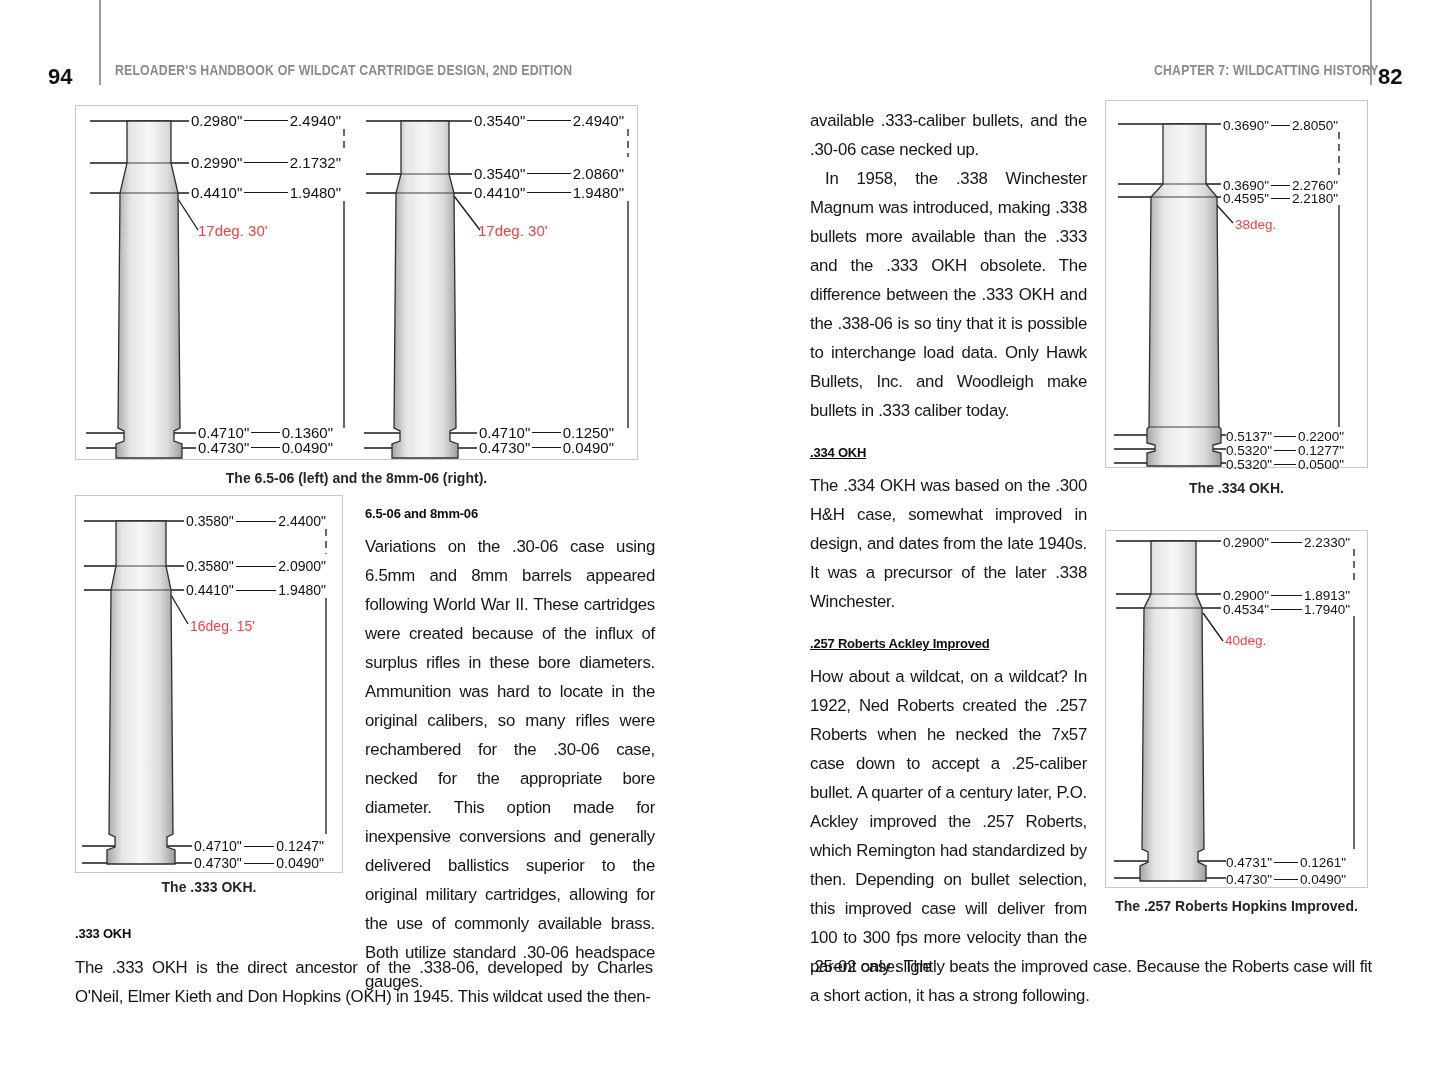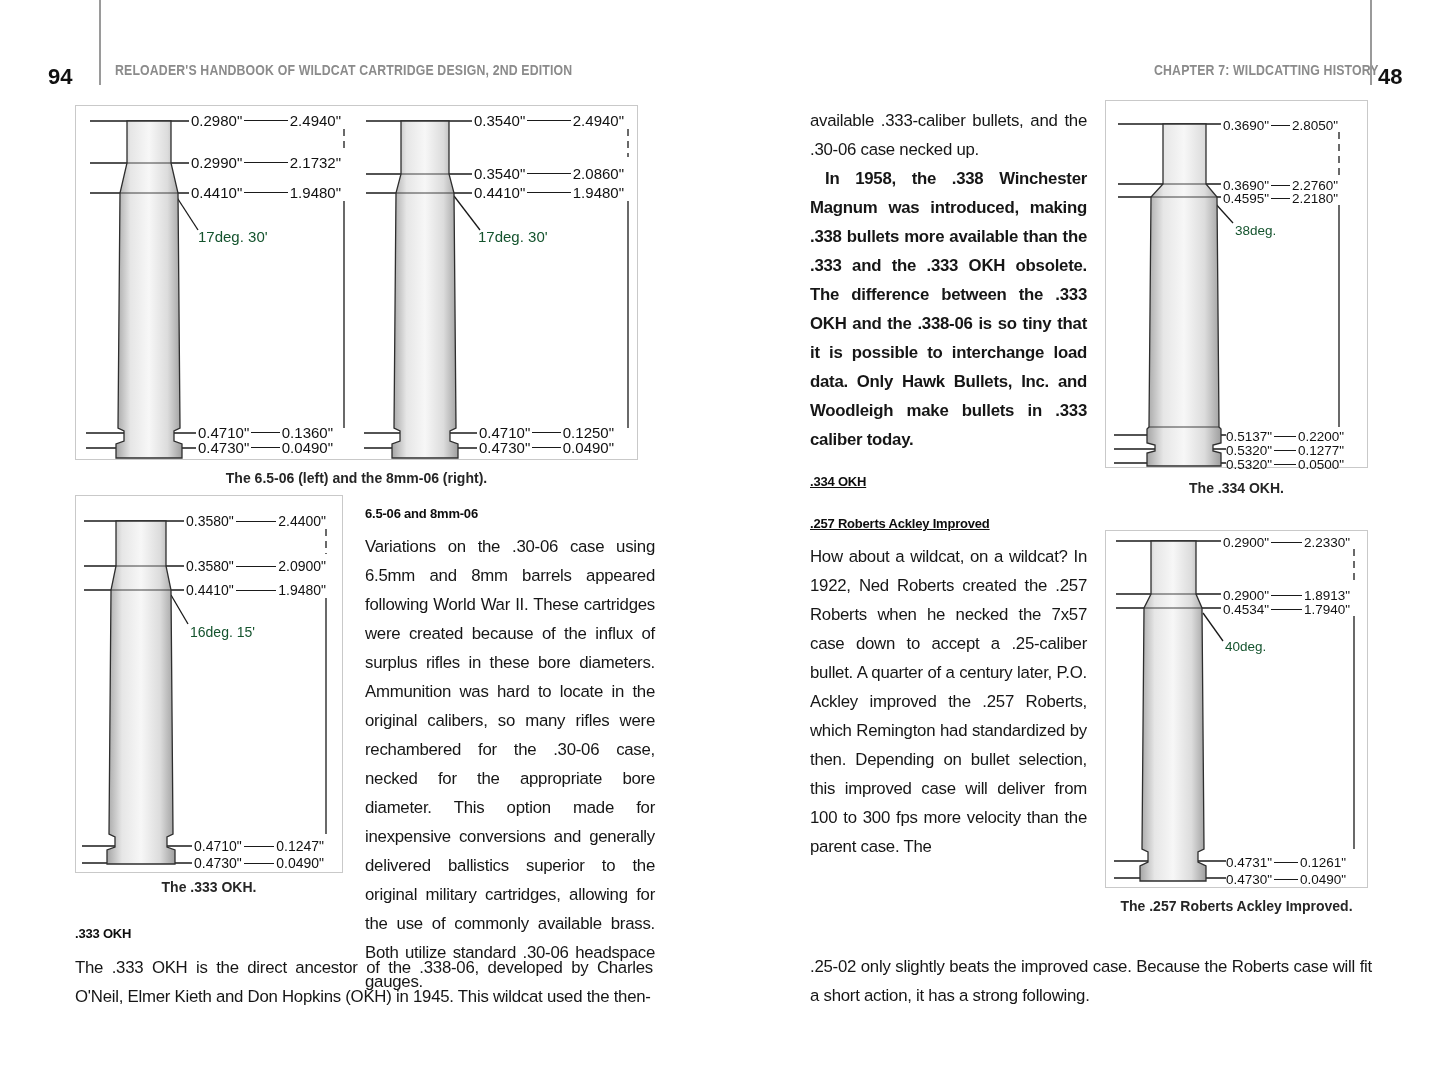--- a/index.html
+++ b/index.html
@@ -10,41 +10,41 @@
   .runtitle{font-weight:bold;font-size:15px;color:#8b8b8b;letter-spacing:.2px;white-space:nowrap;transform:scaleX(.82);transform-origin:left center;}
   .vrule{width:2px;background:#9a9a9a;}
   
   .figbox{position:absolute;border:1px solid #c9c9c9;background:#fff;box-sizing:border-box;}
   .figbox svg{position:absolute;left:0;top:0;}
   .caption{position:absolute;font-size:14px;font-weight:bold;color:#262626;text-align:center;}
   
   .dimrow{position:absolute;display:flex;align-items:center;white-space:nowrap;color:#111;height:16px;}
   .dimrow .ln{flex:1 1 auto;height:0;border-top:1.5px solid #1a1a1a;margin:0 2px;min-width:6px;}
   .f15{font-size:15px;} .f14{font-size:14px;} .f13{font-size:13.5px;}
-  .angle{position:absolute;color:#14532d;white-space:nowrap;margin-top:6px;}
+  .angle{position:absolute;color:#ef4444;white-space:nowrap;}
   
   .h2{font-size:13px;font-weight:bold;color:#0d0d0d;margin:0;letter-spacing:-.2px;}
   .bodytext{font-size:16.8px;line-height:29px;color:#161616;text-align:justify;letter-spacing:-.25px;}
   .col p{margin:0;}
-  .col p.ind{text-indent:15px;font-weight:bold;}
+  .col p.ind{text-indent:15px;}
   .col .h2{margin:13px 0 4px 0;text-decoration:underline;}
   svg .ld{stroke:#1a1a1a;stroke-width:1.3;}
   svg .case{fill:url(#met1);stroke:#2e2e2e;stroke-width:1.3;}
   svg .jn{stroke:#2e2e2e;stroke-width:.9;fill:none;}
 </style>
 </head>
 <body>
 
 <div class="abs pgnum" style="left:48px;top:56px;">94</div>
 <div class="abs vrule" style="left:99px;top:0;height:85px;"></div>
 <div class="abs runtitle" style="left:115px;top:61px;">RELOADER'S HANDBOOK OF WILDCAT CARTRIDGE DESIGN, 2ND EDITION</div>
 
 <div class="abs runtitle" style="left:1154px;top:61px;">CHAPTER 7: WILDCATTING HISTORY</div>
 <div class="abs vrule" style="left:1370px;top:0;height:85px;"></div>
-<div class="abs pgnum" style="left:1378px;top:56px;">48</div>
+<div class="abs pgnum" style="left:1378px;top:56px;">82</div>
 
 <div class="figbox" style="left:75px;top:105px;width:563px;height:355px;">
   <svg width="561" height="353" viewBox="0 0 561 353">
     <defs>
       <linearGradient id="met1" x1="0" y1="0" x2="1" y2="0">
         <stop offset="0" stop-color="#a5a5a5"></stop>
           <stop offset=".22" stop-color="#e6e6e6"></stop>
         <stop offset=".5" stop-color="#f7f7f7"></stop>
           <stop offset=".78" stop-color="#dcdcdc"></stop>
         <stop offset="1" stop-color="#9e9e9e"></stop>
@@ -187,20 +187,21 @@
 <div class="abs h2" style="left:365px;top:506px;">6.5-06 and 8mm-06</div>
 <div class="abs bodytext" style="left:365px;top:532px;width:290px;">Variations on the .30-06 case using 6.5mm and 8mm barrels appeared following World War II. These cartridges were created because of the influx of surplus rifles in these bore diameters. Ammunition was hard to locate in the original calibers, so many rifles were rechambered for the .30-06 case, necked for the appropriate bore diameter. This option made for inexpensive conversions and generally delivered ballistics superior to the original military cartridges, allowing for the use of commonly available brass. Both utilize standard .30-06 headspace gauges.</div>
 
 <div class="abs h2" style="left:75px;top:926px;">.333 OKH</div>
 <div class="abs bodytext" style="left:75px;top:953px;width:578px;">The .333 OKH is the direct ancestor of the .338-06, developed by Charles O'Neil, Elmer Kieth and Don Hopkins (OKH) in 1945. This wildcat used the then-</div>
 
 <div class="abs bodytext col" style="left:810px;top:106px;width:277px;">
   <p>available .333-caliber bullets, and the .30-06 case necked up.</p>
   <p class="ind">In 1958, the .338 Winchester Magnum was introduced, making .338 bullets more available than the .333 and the .333 OKH obsolete. The difference between the .333 OKH and the .338-06 is so tiny that it is possible to interchange load data. Only Hawk Bullets, Inc. and Woodleigh make bullets in .333 caliber today.</p>
   <div class="h2">.334 OKH</div>
+  <p>The .334 OKH was based on the .300 H&amp;H case, somewhat improved in design, and dates from the late 1940s. It was a precursor of the later .338 Winchester.</p>
   <div class="h2">.257 Roberts Ackley Improved</div>
   <p>How about a wildcat, on a wildcat? In 1922, Ned Roberts created the .257 Roberts when he necked the 7x57 case down to accept a .25-caliber bullet.  A quarter of a century later, P.O. Ackley improved the .257 Roberts, which Remington had standardized by then. Depending on bullet selection, this improved case will deliver from 100 to 300 fps more velocity than the parent case. The</p>
 </div>
 <div class="abs bodytext" style="left:810px;top:952px;width:562px;">.25-02 only slightly beats the improved case.  Because the Roberts case will fit a short action, it has a strong following.</div>
 
 <div class="figbox" style="left:1105px;top:100px;width:263px;height:368px;">
   <svg width="261" height="366" viewBox="0 0 261 366">
     <defs>
       <linearGradient id="met3" x1="0" y1="0" x2="1" y2="0">
         <stop offset="0" stop-color="#a5a5a5"></stop>
@@ -301,13 +302,13 @@
       <span>0.4731"</span>
       <span class="ln"></span>
       <span>0.1261"</span>
     </div>
   <div class="dimrow f13" style="left:120px;top:340px;width:120px;">
       <span>0.4730"</span>
       <span class="ln"></span>
       <span>0.0490"</span>
     </div>
 </div>
-<div class="caption" style="left:1105px;top:898px;width:263px;">The .257 Roberts Ackley Improved.</div>
+<div class="caption" style="left:1105px;top:898px;width:263px;">The .257 Roberts Hopkins Improved.</div>
 
 </body></html>

